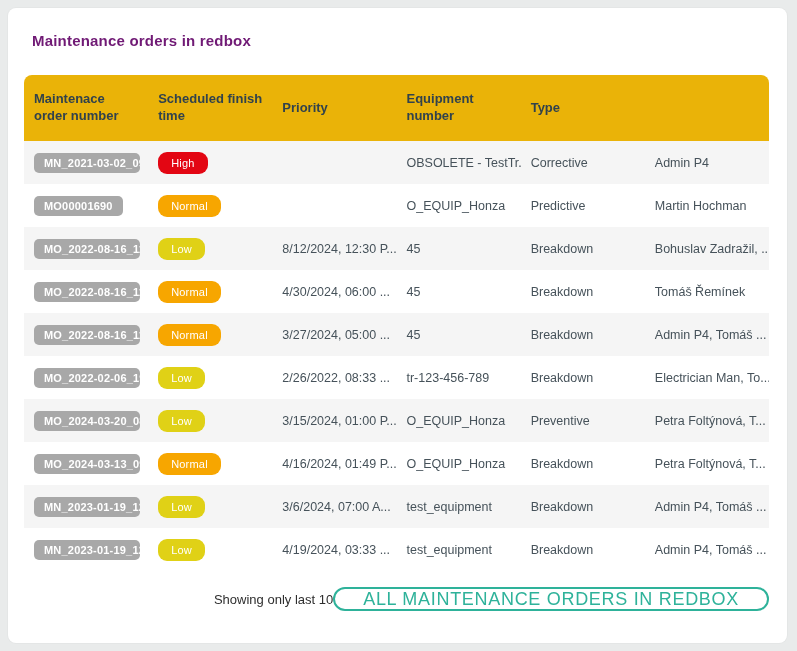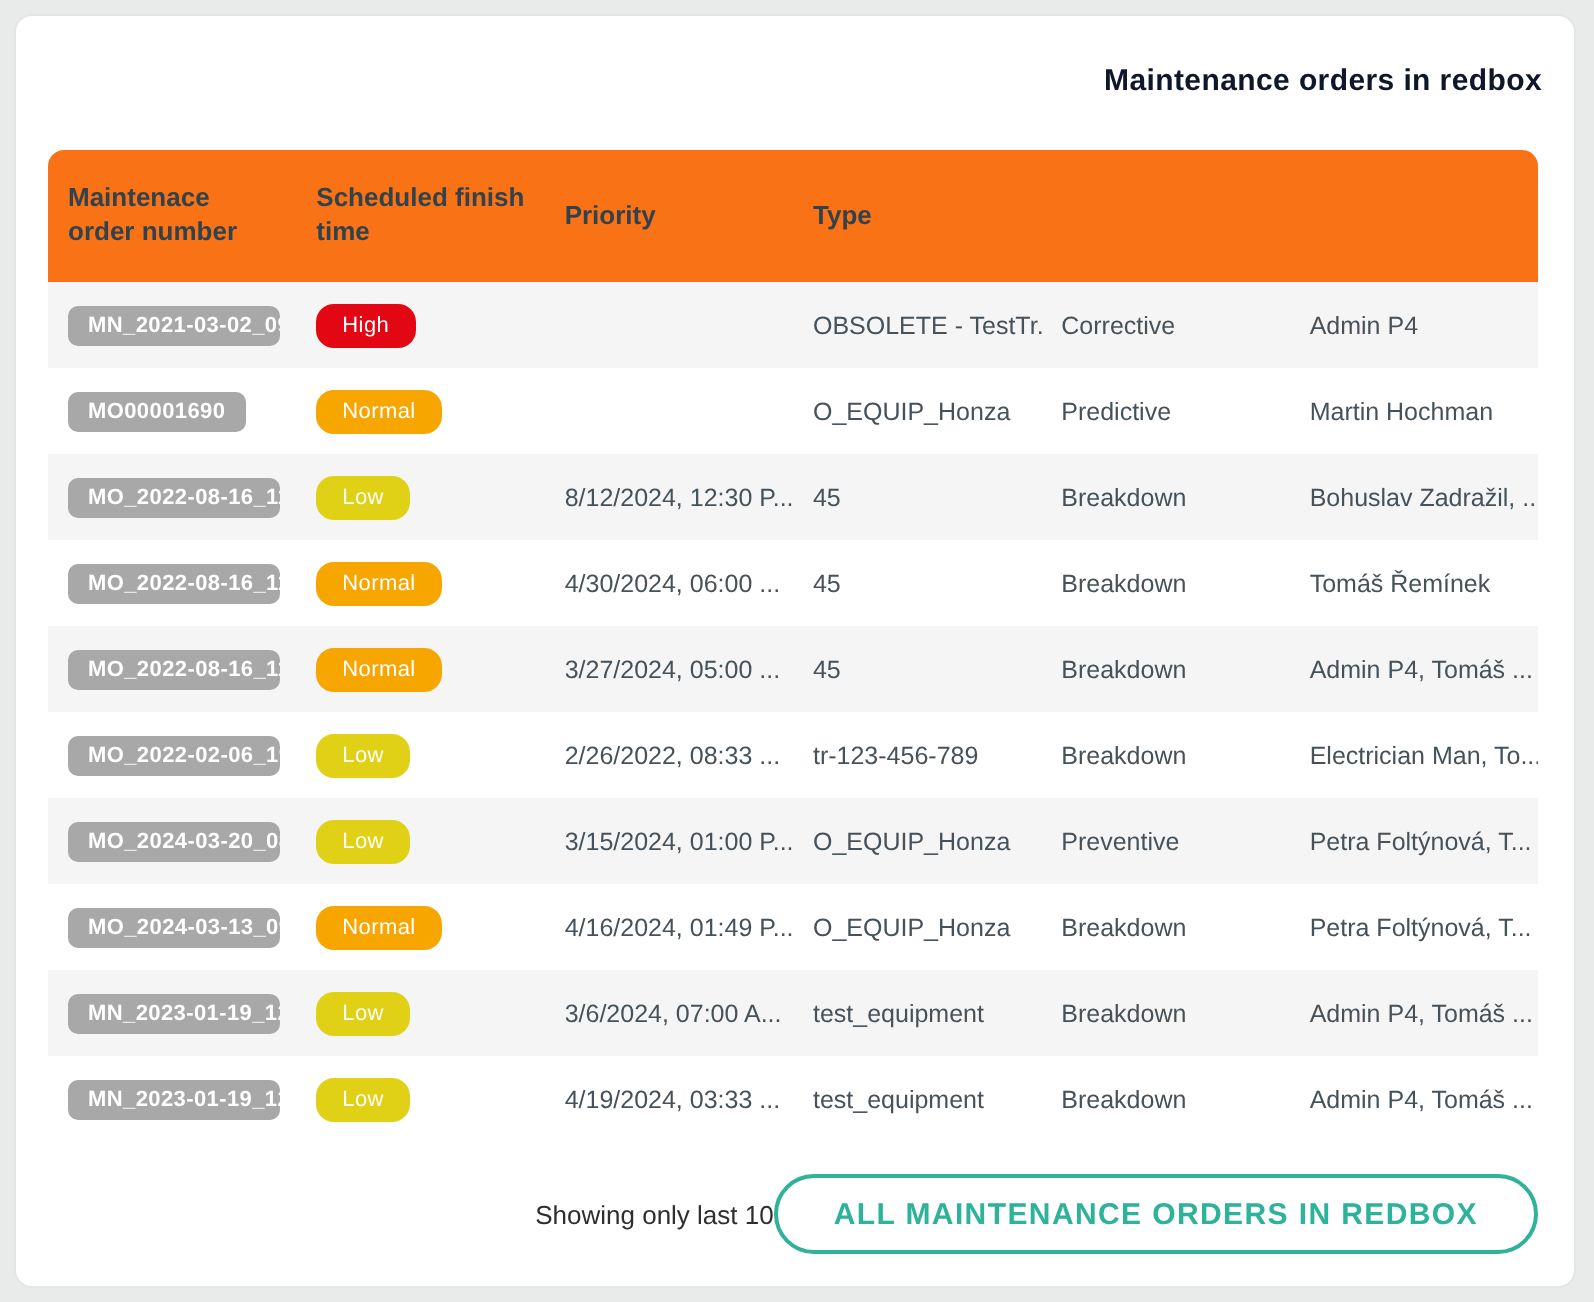--- a/index.html
+++ b/index.html
@@ -10,30 +10,30 @@
     overflow:hidden;
   }
   .card{
     position:absolute;left:8px;top:8px;width:779px;height:635px;
     background:#ffffff;border-radius:8px;
     box-shadow:0 0 0 1px #e4e6e6;
     box-sizing:border-box;
     padding:24px 16px 18px 16px;
   }
   .page-title{
-    font-size:15px;font-weight:700;color:#0f172a;
-    margin:0 0 26px 8px;letter-spacing:.2px;text-align:right;
+    font-size:15px;font-weight:700;color:#701a75;
+    margin:0 0 26px 8px;letter-spacing:.2px;
   }
   .grid{
     display:grid;
     grid-template-columns:repeat(6,1fr);
     width:745px;
   }
   .thead{
-    background:#f97316;
+    background:#eab308;
     border-radius:8px 8px 0 0;
     min-height:66px;
   }
   .th{
     display:flex;align-items:center;
     padding:10px 8px 10px 10px;
     font-size:13px;font-weight:700;color:#31424c;
     line-height:1.3;box-sizing:border-box;
   }
   .row{height:43px;}
@@ -63,36 +63,37 @@
   }
   .footer-bar{
     display:flex;justify-content:flex-end;align-items:center;
     width:745px;margin-top:16px;
   }
   .footer-note{font-size:13px;color:#2e2e2e;margin-left:8px;}
   .all-orders-button{
     background:#ffffff;
     border:2px solid #2eb29a;color:#2eb29a;
     border-radius:22px;
-    height:40px;padding:0 28px;
+    height:24px;padding:0 28px;
     font-family:"Liberation Sans","DejaVu Sans",sans-serif;
-    font-size:15px;font-weight:700;letter-spacing:.7px;
+    font-size:18px;font-weight:400;letter-spacing:.7px;
     cursor:pointer;
   }
 </style>
 </head>
 <body>
 
 <div class="card">
   <h2 class="page-title">Maintenance orders in redbox</h2>
 
   <div class="grid thead" id="table-header">
       <div class="th">Maintenace order number</div>
       <div class="th">Scheduled finish time</div>
       <div class="th">Priority</div>
+      <div class="th">Equipment number</div>
       <div class="th">Type</div>
     </div>
 
   <div id="table-body">
       <div class="grid row">
     <div class="td">
       <span class="order-pill">MN_2021-03-02_09:3</span>
     </div>
     <div class="td">
       <span class="priority-badge" style="background-color: rgb(227, 6, 19);">High</span>

